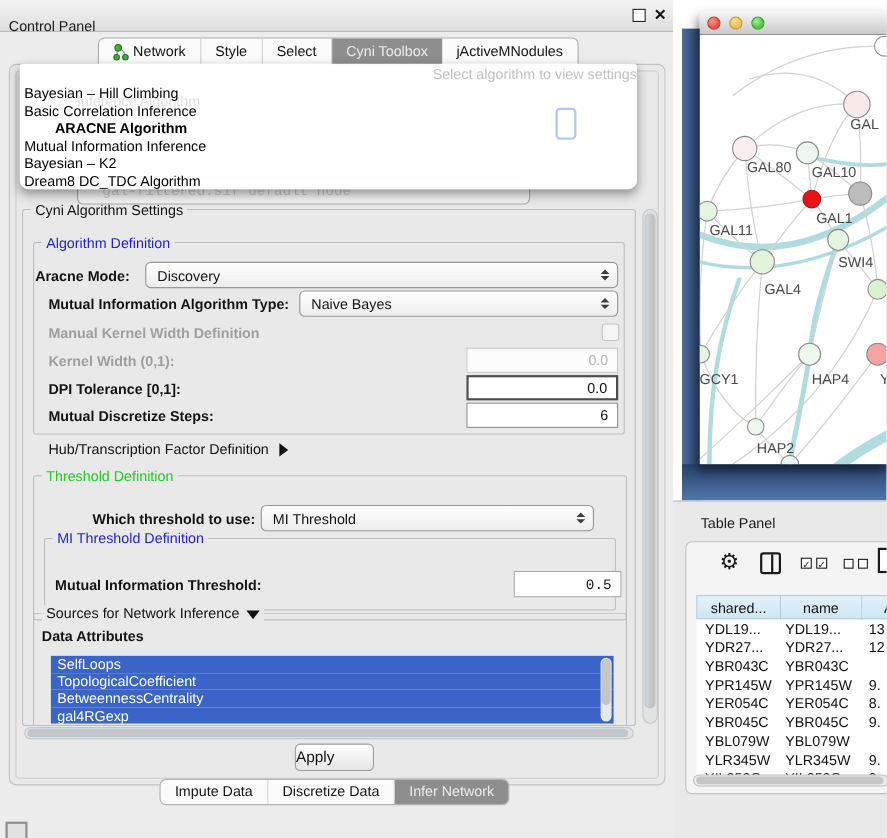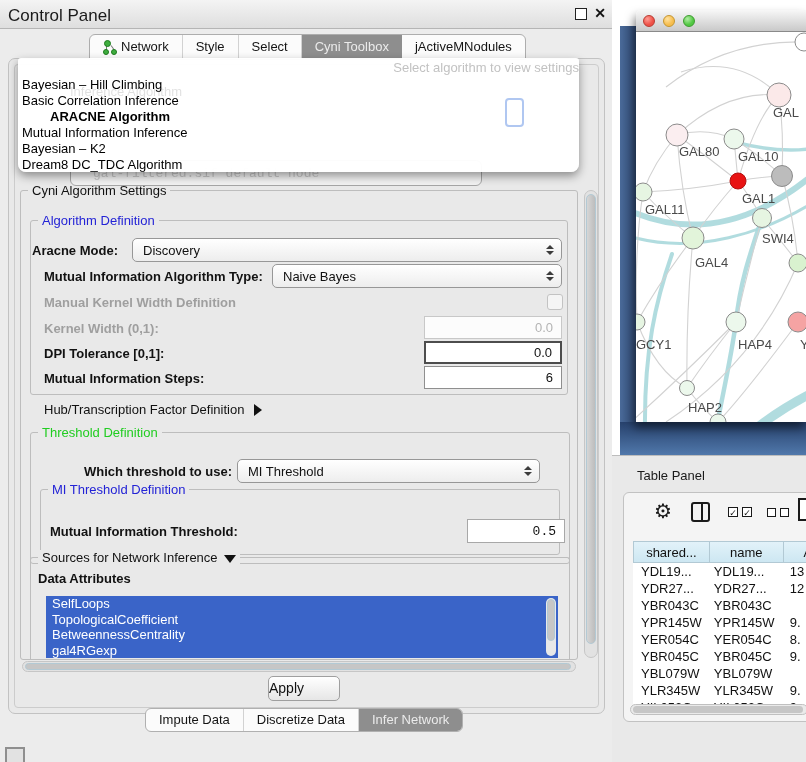--- a/index.html
+++ b/index.html
@@ -1,21 +1,21 @@
 <!DOCTYPE html>
 <html><head>
 <meta charset="utf-8">
 <style>
   html,body{margin:0;padding:0;width:806px;height:762px;overflow:hidden;
     font-family:"Liberation Sans",sans-serif;background:#ececec;position:relative;}
   .abs{position:absolute;}
   
   .titlebar{left:0;top:0;width:612px;height:28px;background:linear-gradient(#f4f4f4,#dedede);
     border-bottom:1px solid #b5b5b5;}
-  .titlebar .t{position:absolute;left:8px;top:6px;font-size:17px;color:#1a1a1a;}
+  .titlebar .t{position:absolute;left:8px;top:16px;font-size:13px;color:#1a1a1a;}
   .float-ic{position:absolute;right:25px;top:8px;width:10px;height:10px;border:1.5px solid #222;background:#fff;}
   .close-ic{position:absolute;right:6px;top:5px;font-size:14px;font-weight:bold;color:#111;}
   .outer-panel{left:8px;top:58px;width:595px;height:654px;background:#e9e9e9;
     border:1px solid #c2c2c2;border-radius:7px;}
   .inner-panel{left:14px;top:64px;width:583px;height:642px;background:#e9e9e9;
     border:1px solid #cccccc;border-radius:4px;}
   .tabbar{left:89px;top:34px;height:24px;background:#fbfbfb;border:1px solid #adadad;
     border-radius:6px 6px 0 0;display:flex;z-index:3;}
   .tab{font-size:13px;color:#141414;padding:0 13px;line-height:24px;display:flex;align-items:center;gap:5px;
     border-right:1px solid #d2d2d2;justify-content:center;}
@@ -206,21 +206,21 @@
 <span class="abs glab" style="left:44px;top:321px;">Kernel Width (0,1):</span>
 <div class="abs field disabled" style="left:424px;top:316px;width:138px;height:23px;">
     <span>0.0</span>
   </div>
 
 <span class="abs blab" style="left:44px;top:346px;">DPI Tolerance [0,1]:</span>
 <div class="abs field strong" style="left:424px;top:341px;width:138px;height:23px;">
     <span>0.0</span>
   </div>
 
-<span class="abs blab" style="left:44px;top:371px;">Mutual Information Steps:</span>
+<span class="abs blab" style="left:44px;top:371px;">Mutual Discretize Steps:</span>
 <div class="abs field" style="left:424px;top:366px;width:138px;height:23px;">
     <span>6</span>
   </div>
 
 <div class="abs" style="left:44px;top:400px;">
   <span style="font-size:13px;color:#111;">Hub/Transcription Factor Definition</span><span class="tri-right"></span>
 </div>
 
 <div class="abs groupbox" style="left:30px;top:432px;width:538px;height:130px;"></div>
 <span class="grouplabel lbl-green" style="left:38px;top:425px;">Threshold Definition</span>

